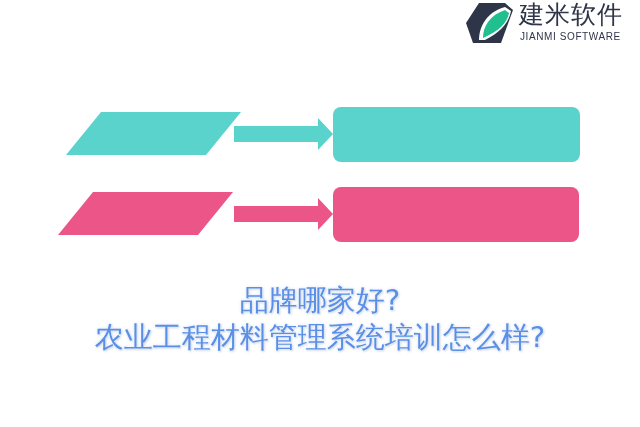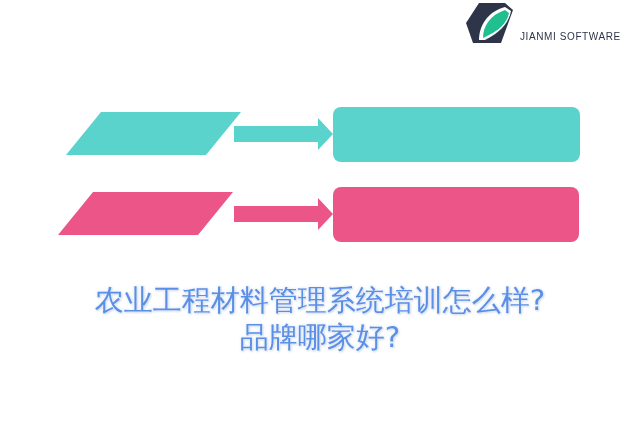--- a/index.html
+++ b/index.html
@@ -94,33 +94,34 @@
 <body>
 
 <div class="canvas">
 
   <div class="logo">
     <svg class="logo-mark" viewBox="0 0 50 42">
       <polygon points="14,1 40,1 48,8 36,41 8,41 1,21" fill="#2e3548"></polygon>
       <path d="M14,38 C14,24 22,10 40,5 L46,9 C44,20 36,30 20,38 Z" fill="#ffffff"></path>
       <path d="M18,36 C18,24 25,13 40,8 L44,11 C42,21 34,29 18,36 Z" fill="#1fbf8f"></path>
     </svg>
+    <div class="logo-cn">建米软件</div>
     <div class="logo-en">JIANMI SOFTWARE</div>
   </div>
 
   <svg class="diagram" viewBox="0 0 640 260">
 
     <polygon points="101,112 241,112 206,155 66,155" fill="#59d3cb"></polygon>
     <polygon points="234,126 318,126 318,118 333,134 318,150 318,142 234,142" fill="#59d3cb"></polygon>
 
     <polygon points="93,192 233,192 198,235 58,235" fill="#ec5587"></polygon>
     <polygon points="234,206 318,206 318,198 333,214 318,230 318,222 234,222" fill="#ec5587"></polygon>
   </svg>
 
   <div class="box box-teal" style="background:#59d3cb;"></div>
   <div class="box box-pink" style="background:#ec5587;"></div>
 
   <div class="title">
+    <span class="title-line">品牌哪家好?</span>
     <span class="title-line">农业工程材料管理系统培训怎么样?</span>
-    <span class="title-line">品牌哪家好?</span>
   </div>
 
 </div>
 
 </body></html>

